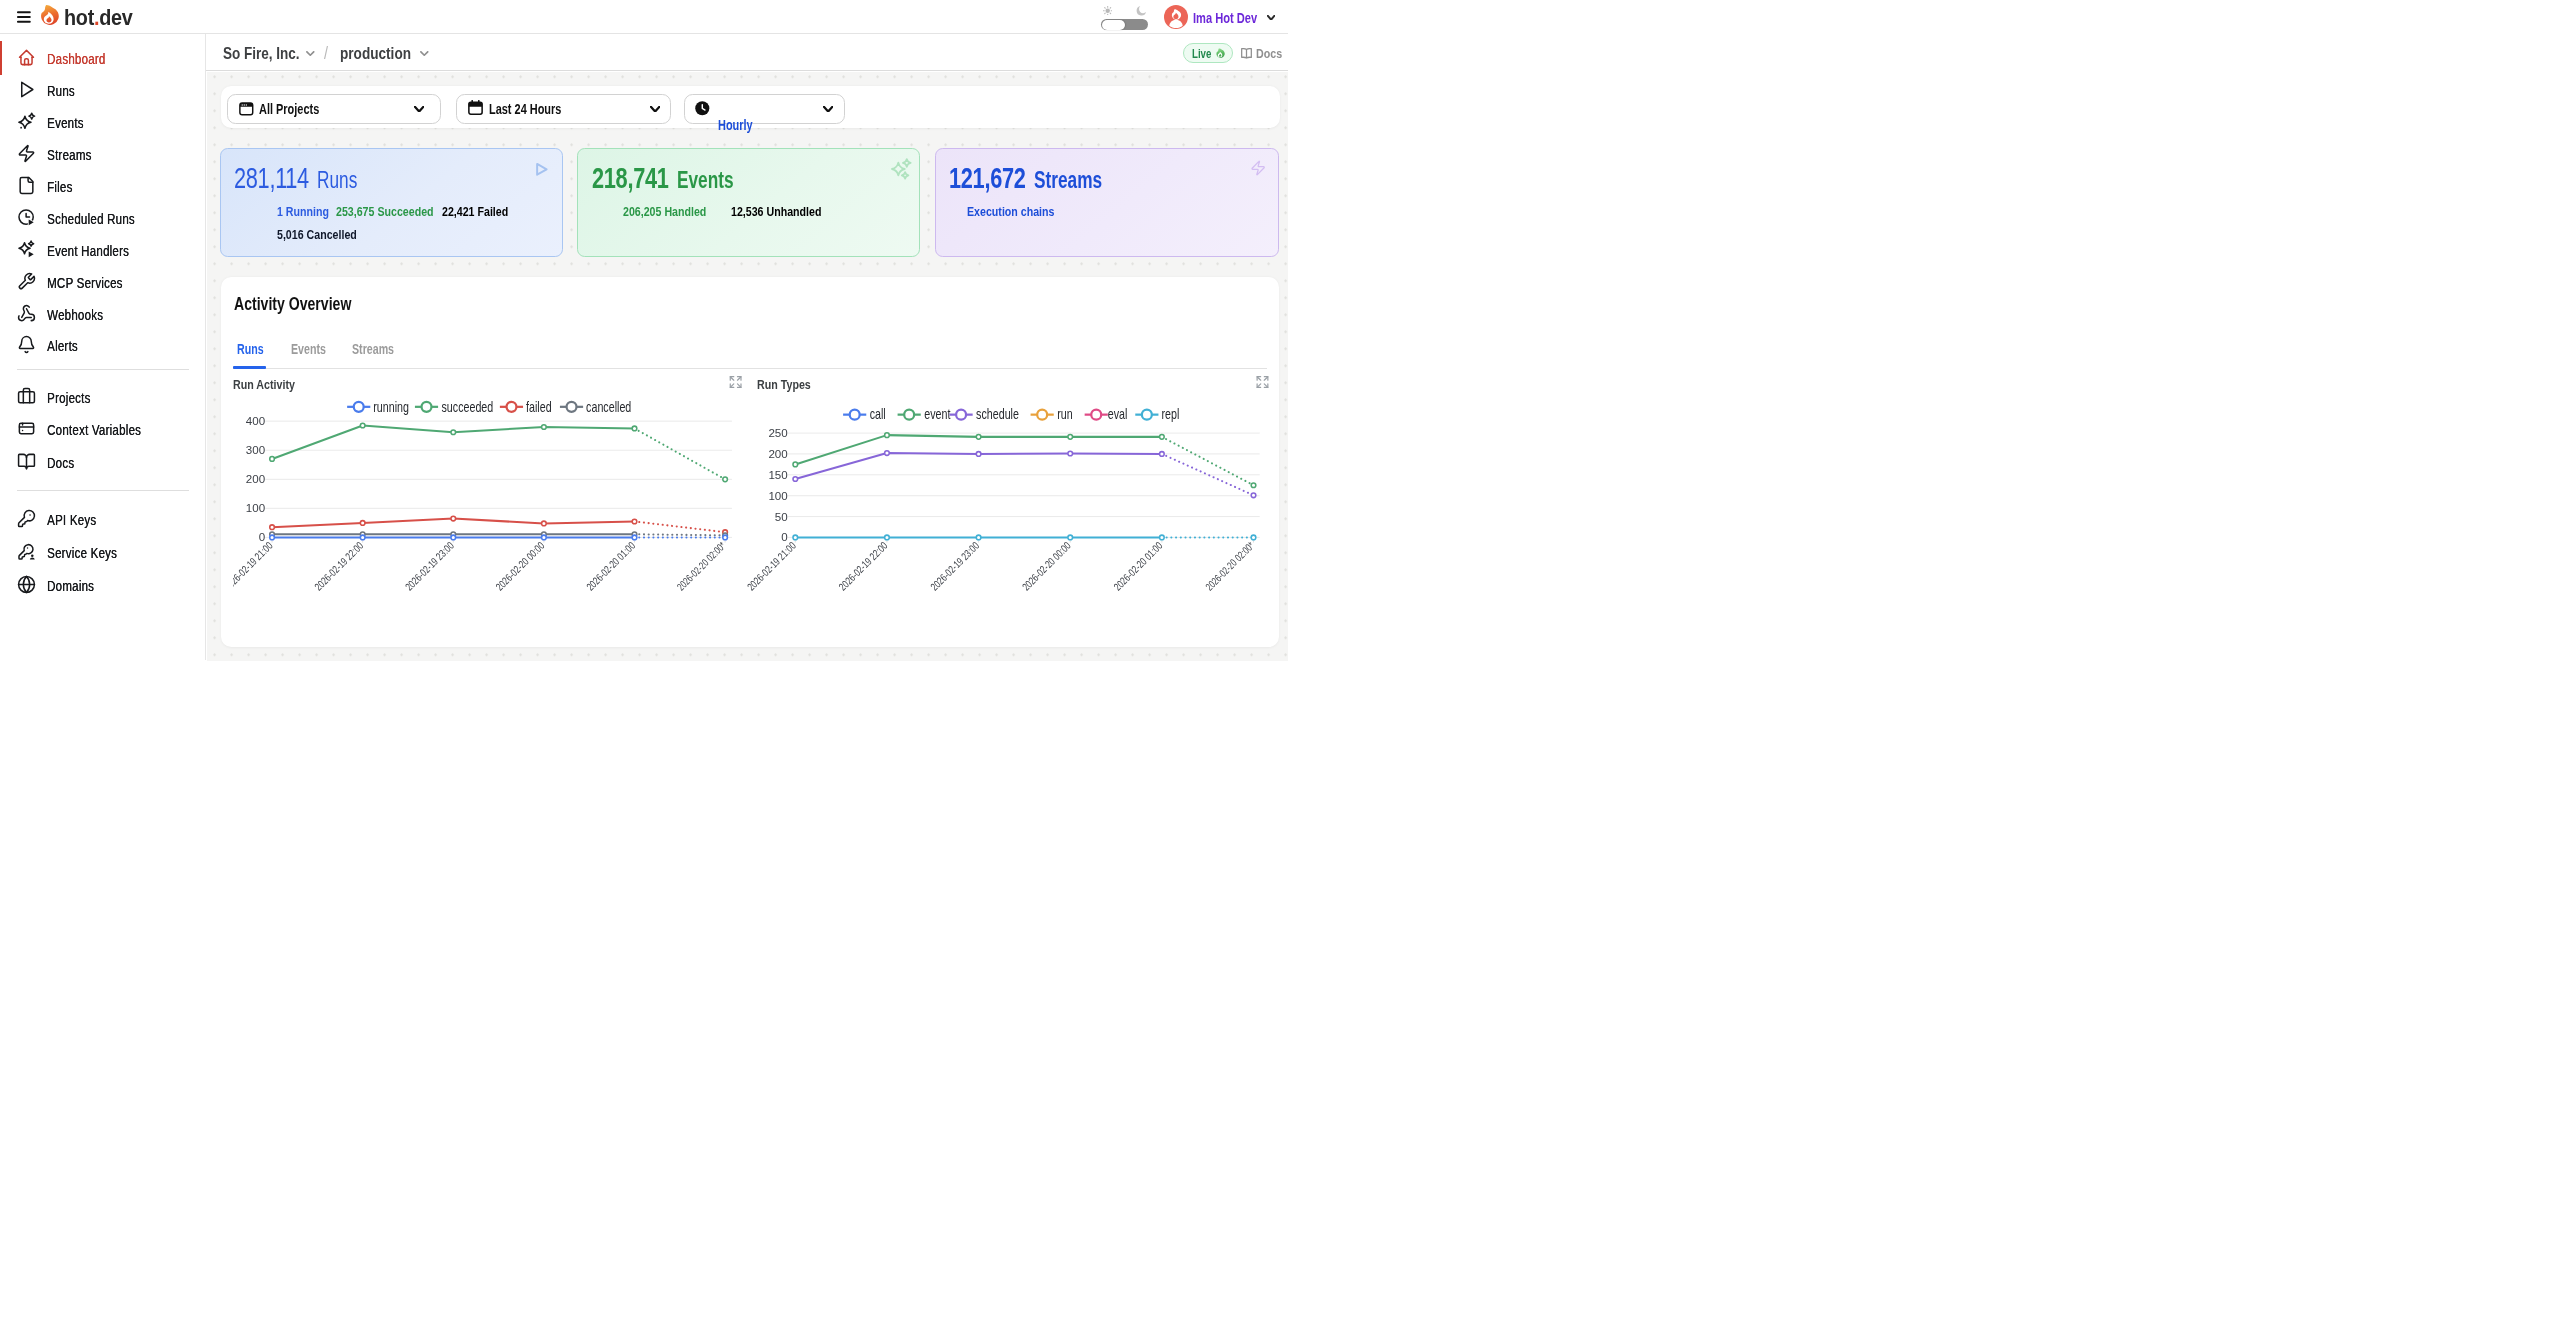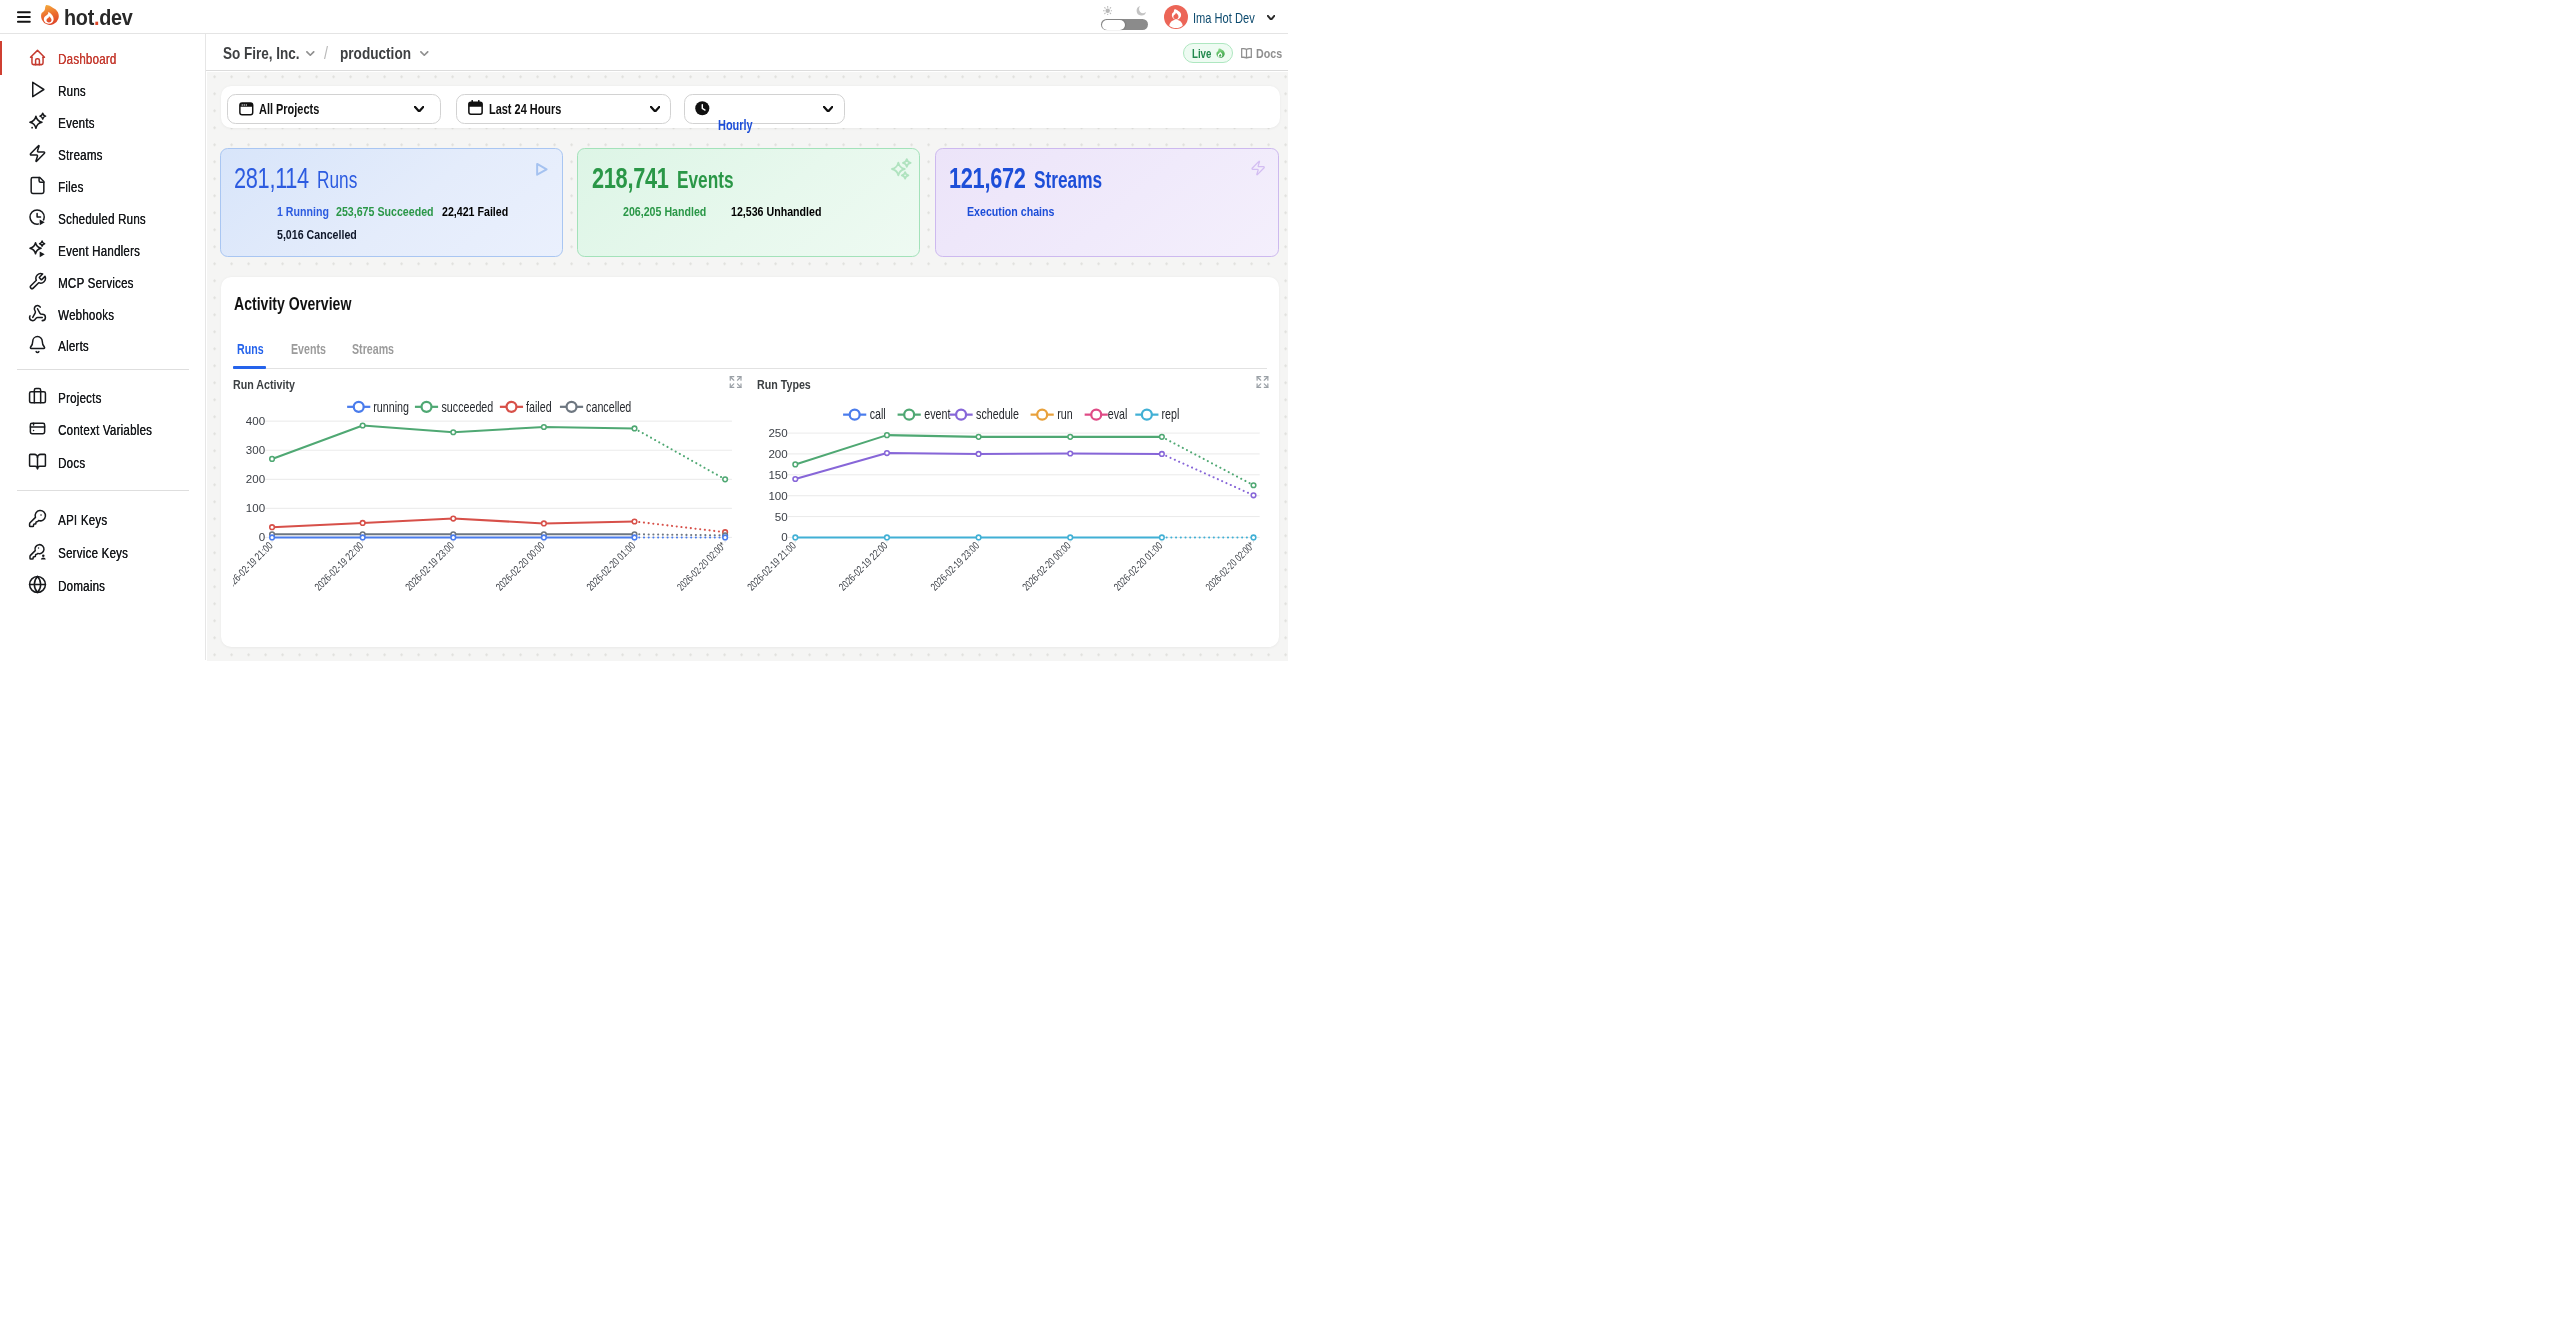--- a/index.html
+++ b/index.html
@@ -3,21 +3,21 @@
 *{margin:0;padding:0;box-sizing:border-box;}
 html,body{width:1288px;height:661px;overflow:hidden;}
 body{font-family:"Liberation Sans",sans-serif;background:#fff;}
 #page{position:relative;width:1288px;height:661px;overflow:hidden;}
 .abs{position:absolute;}
 #topbar{position:absolute;left:0;top:0;width:1288px;height:34px;background:#fff;border-bottom:0.9px solid #e4e4e4;}
 #subbar{position:absolute;left:206px;top:34px;width:1082px;height:37px;background:#fff;border-bottom:0.9px solid #dcdcdc;}
 #sidebar{position:absolute;left:0;top:34px;width:206px;height:626px;background:#fff;border-right:0.9px solid #e6e6e6;}
 #main{position:absolute;left:207px;top:72px;width:1081px;height:589px;background:#f5f5f4;
 background-image:radial-gradient(circle,#dfdfdc 0.9px,rgba(223,223,220,0) 1.5px);background-size:17px 17px;background-position:-0.9px -3.7px;}
-.navitem{position:absolute;left:12px;width:205px;height:33px;}
+.navitem{position:absolute;left:1px;width:205px;height:33px;}
 .navitem .lbl{position:absolute;left:46px;top:50%;transform:translateY(-43%) scaleX(0.75);transform-origin:0 50%;font-size:15.4px;font-weight:400;color:#17191c;letter-spacing:0.3px;white-space:nowrap;text-shadow:0.3px 0 0 currentColor;}
 .navitem svg{position:absolute;left:16.3px;top:50%;margin-top:-9.4px;}
 .navdiv{position:absolute;left:17px;width:172px;border-top:0.9px solid #dedede;}
 .card{position:absolute;background:#fff;border-radius:10.3px;box-shadow:0 0.9px 2.6px rgba(0,0,0,0.05);}
 .fbtn{position:absolute;top:94px;height:30px;background:#fff;border:1.1px solid #d2d2d2;border-radius:8.6px;}
 .cx{display:inline-block;transform:scaleX(0.78);transform-origin:0 50%;white-space:nowrap;}
 .cx75{display:inline-block;transform:scaleX(0.75);transform-origin:0 50%;white-space:nowrap;}
 .cx80{display:inline-block;transform:scaleX(0.80);transform-origin:0 50%;white-space:nowrap;}
 .stat{position:absolute;top:148px;height:109px;border-radius:7.7px;}
 .srow{position:absolute;font-size:13.3px;font-weight:700;white-space:nowrap;margin-left:43px;}
@@ -74,21 +74,21 @@
       <path d="M11.9 8.3 A5.7 5.7 0 1 1 5.1 1.2 A4.6 4.6 0 0 0 11.9 8.3 Z" fill="#c4c4c4"></path>
     </svg>
 <div class="abs" style="left:1101px;top:19.4px;width:47px;height:11px;background:#8b8b8b;border-radius:6px"></div>
 <div class="abs" style="left:1102px;top:19.7px;width:23px;height:10.5px;background:#fff;border-radius:5.6px;box-shadow:0.4px 0 1.3px rgba(0,0,0,0.3)"></div>
 <svg class="abs" style="left:1164px;top:5px;" width="24" height="24" viewBox="0 0 28 28" fill="none">
       <circle cx="14" cy="14" r="14" fill="#ec6557"></circle>
 <path d="M12.3 4.9 C13.8 4.9 15.2 5.6 16.3 6.6 A5.4 5.4 0 1 1 9.5 9.8 C10.7 9.2 11.7 8.2 11.6 6.8 C11.6 6.1 11.9 5.4 12.3 4.9 Z" fill="#fff"></path>
 <path d="M13.6 9.1 C13.85 10.2 13.3 10.9 12.3 11.4 C11.4 11.9 10.9 12.7 10.9 13.7 C10.9 15.3 12.2 16.4 13.9 16.4 C15.7 16.4 16.9 15.2 16.9 13.6 C16.9 11.8 15.5 10.3 13.6 9.1 Z" fill="#ec6557"></path>
 <path d="M6.2 24.1 C6.8 19.8 10.0 17.2 14 17.2 C18.0 17.2 21.2 19.8 21.8 24.1 C19.7 25.9 16.9 26.9 14 26.9 C11.1 26.9 8.3 25.8 6.2 24.1 Z" fill="#fff"></path>
 </svg>
-<div class="abs" style="left:1193px;top:9.4px;font-size:15px;font-weight:400;color:#0c4a6e"><span style="display:inline-block;transform:scaleX(0.74);transform-origin:0 50%;white-space:nowrap">Ima Hot Dev</span></div>
+<div class="abs" style="left:1193px;top:9.4px;font-size:15px;font-weight:700;color:#6d28d9"><span style="display:inline-block;transform:scaleX(0.74);transform-origin:0 50%;white-space:nowrap">Ima Hot Dev</span></div>
 <svg class="abs" style="left:1267px;top:14.6px;" width="8.2" height="5.6" viewBox="0 0 9.5 6.5" fill="none">
       <path d="M1 1 L4.75 5.5 L8.5 1" stroke="#2b2b2b" stroke-width="2.3" stroke-linecap="round" stroke-linejoin="round"></path>
     </svg>
 <div class="abs" style="left:223px;top:44px;font-size:17px;font-weight:700;color:#3e4042"><span style="display:inline-block;transform:scaleX(0.795);transform-origin:0 50%;white-space:nowrap">So Fire, Inc.</span></div>
 <svg class="abs" style="left:306px;top:51px;" width="8.6" height="5.1" viewBox="0 0 10 6" fill="none">
       <path d="M1 1 L5.0 5 L9 1" stroke="#909090" stroke-width="2.0" stroke-linecap="round" stroke-linejoin="round"></path>
     </svg>
 <div class="abs" style="left:324px;top:43px;font-size:18px;font-weight:400;color:#b9b9b9;transform:scaleX(0.8);transform-origin:0 50%">/</div>
 <div class="abs" style="left:340px;top:44px;font-size:17px;font-weight:700;color:#3e4042"><span style="display:inline-block;transform:scaleX(0.8);transform-origin:0 50%;white-space:nowrap">production</span></div>
 <svg class="abs" style="left:420px;top:51px;" width="8.6" height="5.1" viewBox="0 0 10 6" fill="none">

